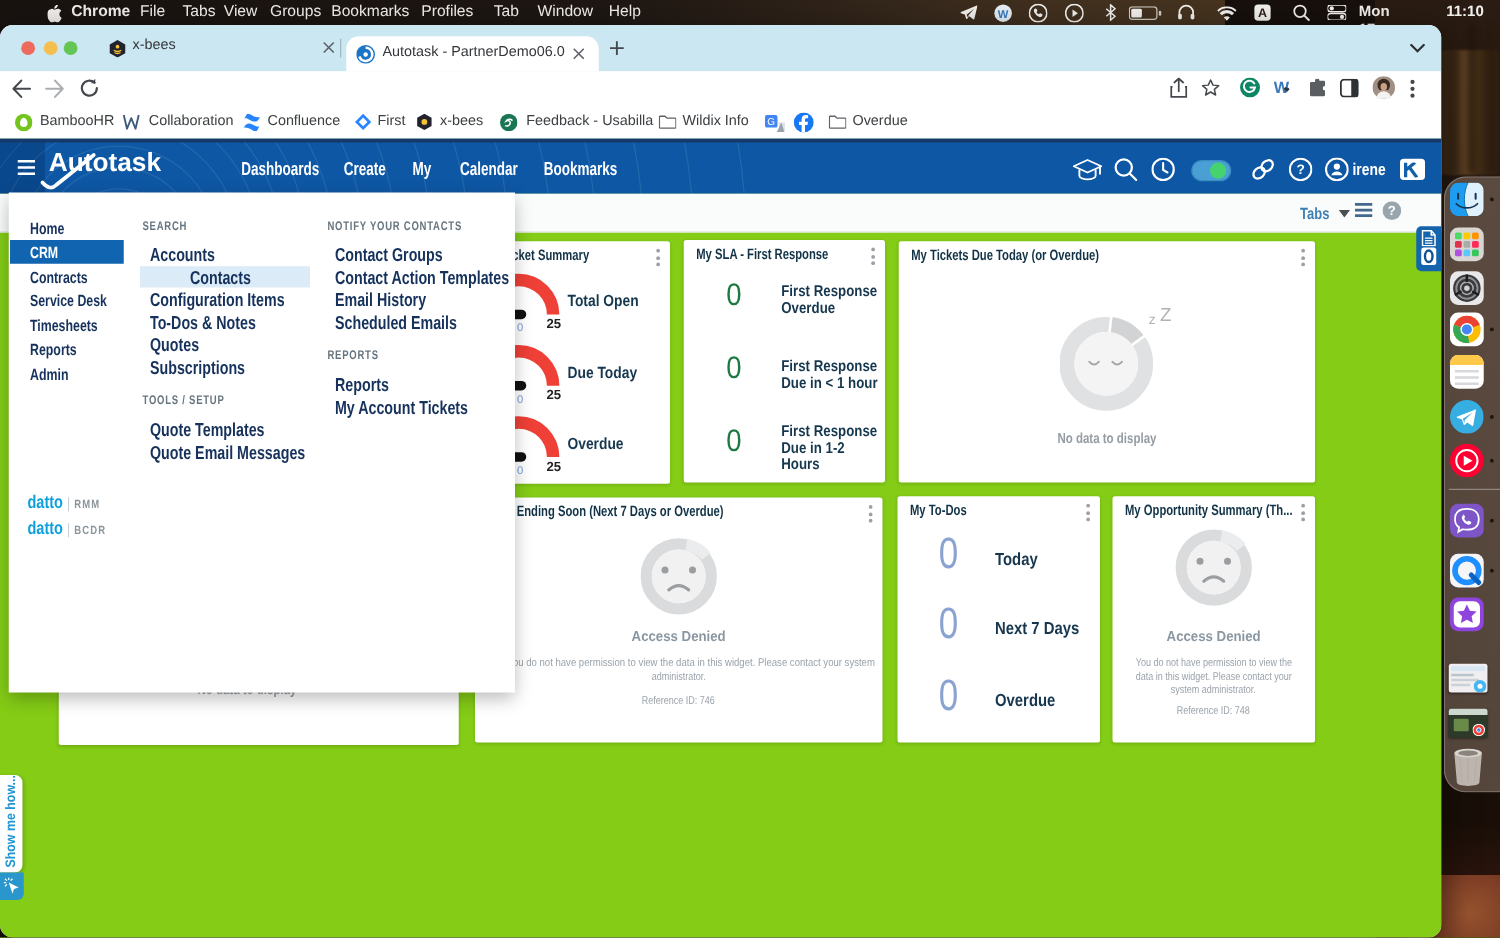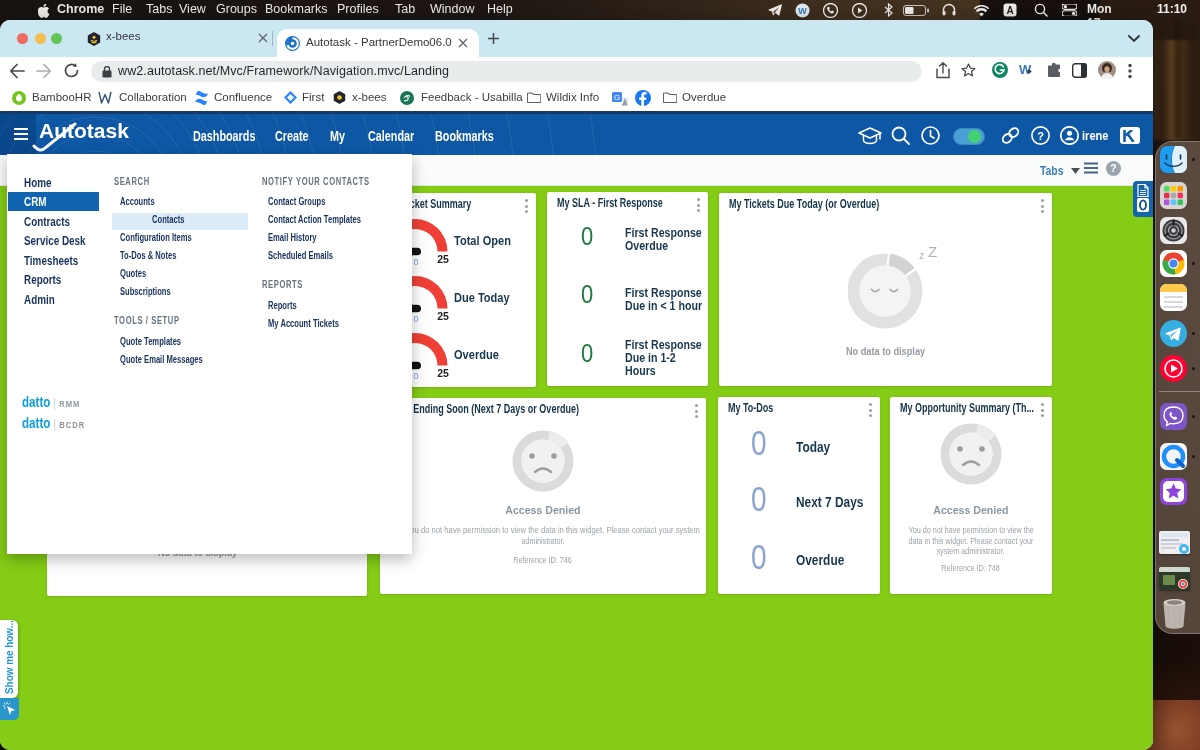--- a/index.html
+++ b/index.html
@@ -71,21 +71,21 @@
   .adbody { position:absolute; width:100%; text-align:center; font-size:9px; color:#9aa3ab; line-height:10.5px; }
   .adbody .tc { transform:scaleX(.8); }
   .nodata { position:absolute; width:100%; text-align:center; font-size:11.5px; font-weight:700; color:#959ca3; }
   .nodata .tc { transform:scaleX(.8); }
 
   
   #panel { position:absolute; left:7px; top:43px; width:405px; height:400px; background:#fff;
     box-shadow:0 5px 14px rgba(0,0,0,.28); }
   .p1 { position:absolute; left:17px; font-size:13px; font-weight:700; color:#16325c; }
   .p1 span, .p2 span, .ph span { display:inline-block; transform:scaleX(.76); transform-origin:0 50%; white-space:nowrap; }
-  .p2 { position:absolute; font-size:10px; font-weight:700; color:#16325c; }
+  .p2 { position:absolute; font-size:15px; font-weight:700; color:#16325c; }
   .ph { position:absolute; font-size:10px; font-weight:700; color:#66747e; letter-spacing:.8px; }
 
   
   #ribbon { position:absolute; left:0; top:509px; width:18px; height:78px; background:#fff;
     border-radius:0 6px 6px 0; box-shadow:1px 1px 3px rgba(0,0,0,.2); }
   #ribbon .rt { position:absolute; left:3px; top:74px; transform:rotate(-90deg) scaleX(.9); transform-origin:0 0;
     font-size:11px; font-weight:700; color:#2196d3; white-space:nowrap; }
   #ribicon { position:absolute; left:0; top:587px; width:19px; height:22px; background:#2b96cc; border-radius:0 0 5px 0; }
 
   
@@ -208,27 +208,20 @@
     <svg class="abs" style="left:9px;top:6px" width="16" height="16" viewBox="0 0 16 16">
         <path d="M8 1.5L1.8 8 8 14.5M2 8h13" stroke="#45494d" stroke-width="1.7" fill="none" stroke-linecap="round" stroke-linejoin="round"></path>
       </svg>
     <svg class="abs" style="left:36px;top:6px" width="16" height="16" viewBox="0 0 16 16">
         <path d="M8 1.5L14.2 8 8 14.5M14 8H1" stroke="#abaeb1" stroke-width="1.7" fill="none" stroke-linecap="round" stroke-linejoin="round"></path>
       </svg>
     <svg class="abs" style="left:64px;top:6px" width="15" height="15" viewBox="0 0 15 15">
         <path d="M13.5 7.5a6 6 0 1 1-1.8-4.3" stroke="#45494d" stroke-width="1.7" fill="none" stroke-linecap="round"></path>
         <path d="M12.2 0v3.5H8.7z" fill="#45494d"></path>
       </svg>
-    <div id="urlpill">
-      <svg class="abs" style="left:11px;top:5px" width="10" height="12" viewBox="0 0 10 12">
-          <rect x="0.5" y="4.5" width="9" height="7" rx="1.2" fill="#3c4043"></rect>
-          <path d="M2.5 5V3a2.5 2.5 0 0 1 5 0v2" stroke="#3c4043" stroke-width="1.4" fill="none"></path>
-        </svg>
-      <span class="url"><b style="font-weight:400;color:#1d1f23;">ww2.autotask.net</b>/Mvc/Framework/Navigation.mvc/Landing</span>
-    </div>
     <svg class="abs" style="left:936px;top:5px" width="14" height="17" viewBox="0 0 14 17">
         <path d="M7 1v10M3.5 4L7 .8 10.5 4" stroke="#45494d" stroke-width="1.4" fill="none" stroke-linecap="round" stroke-linejoin="round"></path>
         <path d="M2 7.5H1v8h12v-8h-1" stroke="#45494d" stroke-width="1.4" fill="none"></path>
       </svg>
     <svg class="abs" style="left:961px;top:6px" width="15" height="15" viewBox="0 0 15 15">
         <path d="M7.5 1l1.9 4.1 4.6.4-3.5 3 1 4.5-4-2.4-4 2.4 1-4.5-3.5-3 4.6-.4z" fill="none" stroke="#45494d" stroke-width="1.2" stroke-linejoin="round"></path>
       </svg>
     <svg class="abs" style="left:992px;top:5px" width="16" height="16" viewBox="0 0 16 16">
         <circle cx="8" cy="8" r="8" fill="#0e8663"></circle>
         <path d="M11.5 4.8a4.5 4.5 0 1 0 .5 3.2h-3.6" fill="none" stroke="#fff" stroke-width="1.6" stroke-linecap="round"></path>

